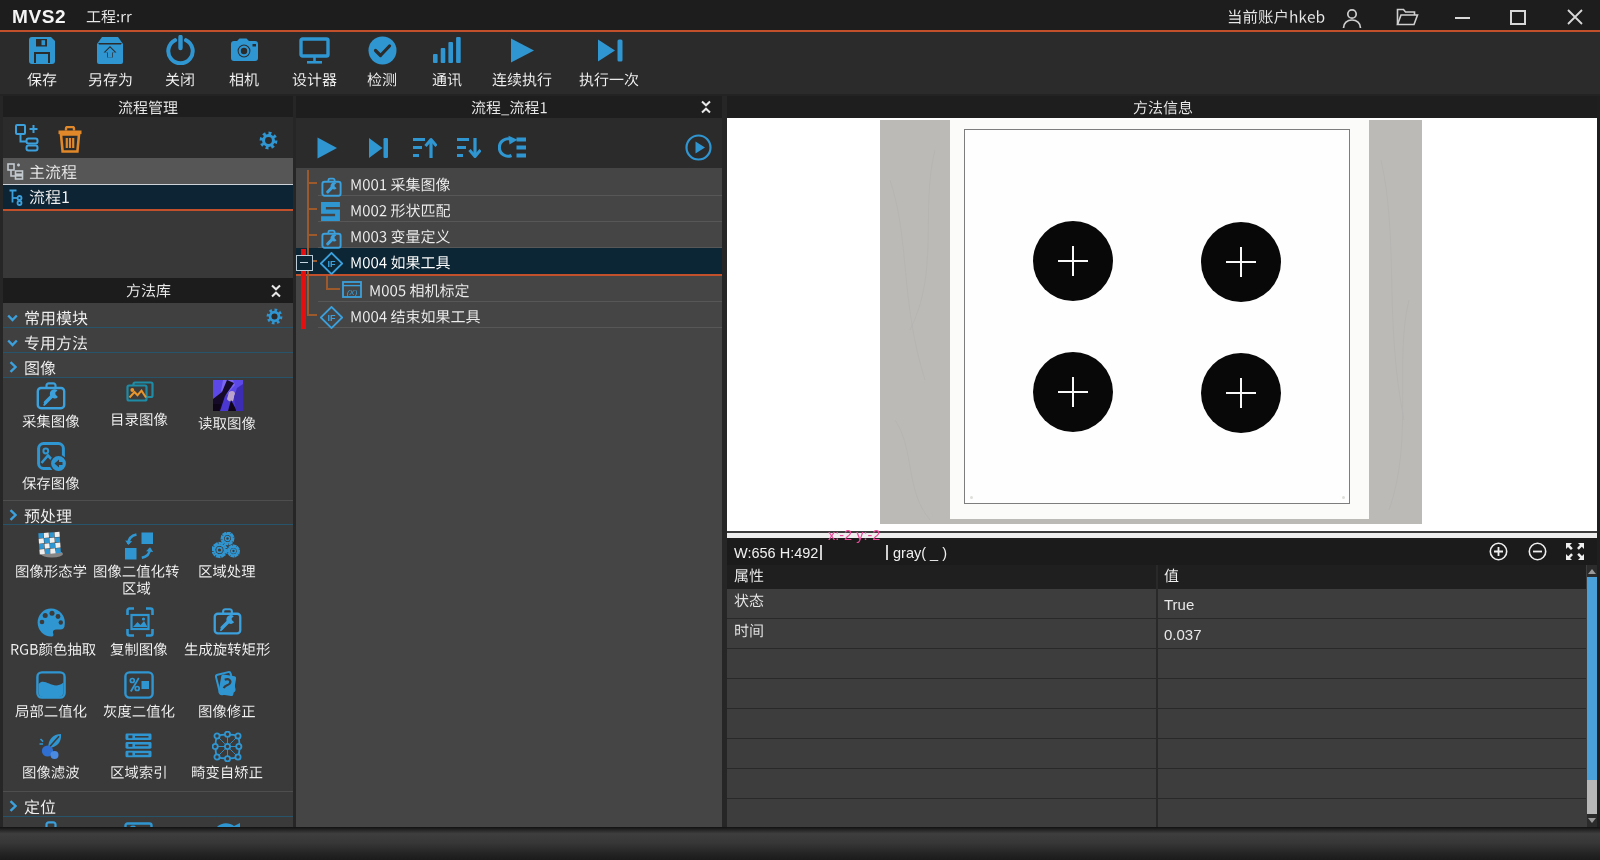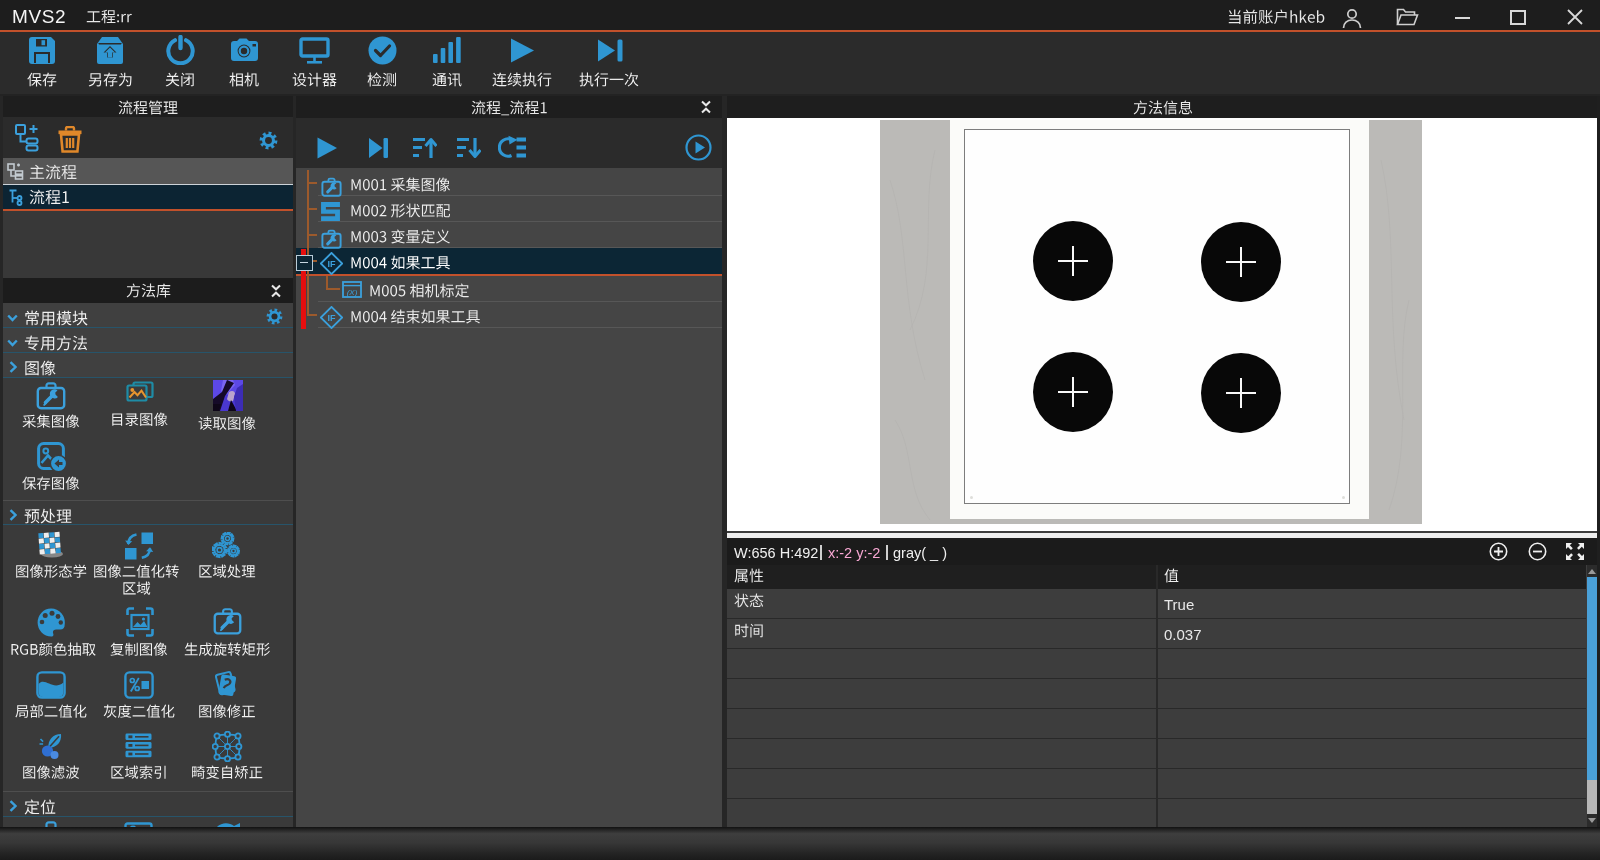--- a/index.html
+++ b/index.html
@@ -1,20 +1,20 @@
 <!DOCTYPE html>
 <html><head><meta charset="utf-8"><style>
 html,body{margin:0;padding:0;width:1600px;height:860px;overflow:hidden;background:#2b2b2b;font-family:"Liberation Sans",sans-serif;}
 .abs{position:absolute;}
 </style></head><body>
 <div class="abs" style="left:0;top:0;width:1600px;height:860px;background:#262626">
 
 <div class="abs" style="left:0;top:0;width:1600px;height:30px;background:#1d1d1d"></div>
 <div class="abs" style="left:0;top:30px;width:1600px;height:2px;background:#c2512b"></div>
-<div class="abs" style="left:12px;top:5.5px;font-size:19px;font-weight:normal;color:#f5f5f5;letter-spacing:0.6px">MVS2</div>
+<div class="abs" style="left:12px;top:5.5px;font-size:19px;font-weight:bold;color:#f5f5f5;letter-spacing:0.6px">MVS2</div>
 <svg style="position:absolute;left:86.0px;top:9.0px;overflow:visible" width="45.8" height="16.5">
       <g fill="#e8e8e8" transform="translate(0 13.20) scale(0.01500 -0.01500)">
         <use href="#g0" transform="translate(0.0 0)"></use>
         <use href="#g1" transform="translate(1000.0 0)"></use>
         <use href="#g2" transform="translate(2000.0 0)"></use>
         <use href="#g3" transform="translate(2278.0 0)"></use>
         <use href="#g3" transform="translate(2666.0 0)"></use>
       </g>
     </svg>
 <svg style="position:absolute;left:1227.0px;top:9.0px;overflow:visible" width="98.1" height="17.1">
@@ -779,21 +779,21 @@
 <div class="abs" style="left:1201px;top:353px;width:80px;height:80px;border-radius:40px;background:#080808"></div>
 <div class="abs" style="left:1226px;top:392.2px;width:30px;height:1.6px;background:#f8f8f8"></div>
 <div class="abs" style="left:1240.2px;top:378px;width:1.6px;height:30px;background:#f8f8f8"></div>
 <div class="abs" style="left:970px;top:496px;width:3px;height:3px;border-radius:2px;background:#dededa"></div>
 <div class="abs" style="left:1342px;top:496px;width:3px;height:3px;border-radius:2px;background:#dededa"></div>
 <div class="abs" style="left:727px;top:531px;width:873px;height:1.5px;background:#3c3c3c"></div>
 <div class="abs" style="left:727px;top:532.5px;width:873px;height:5.5px;background:#ededed"></div>
 <div class="abs" style="left:727px;top:538px;width:873px;height:27px;background:#1b1b1b"></div>
 <div class="abs" style="left:734px;top:545px;font-size:14.5px;color:#f0f0f0">W:656 H:492</div>
 <div class="abs" style="left:820px;top:545px;width:1.5px;height:15px;background:#cfcfcf"></div>
-<div class="abs" style="left:828px;top:545px;font-size:14.5px;color:#f9a8d4">x:-2 y:-2</div>
+<div class="abs" style="left:828px;top:527px;font-size:14.5px;color:#ec4899">x:-2 y:-2</div>
 <div class="abs" style="left:886px;top:545px;width:1.5px;height:15px;background:#cfcfcf"></div>
 <div class="abs" style="left:893px;top:545px;font-size:14.5px;color:#f0f0f0">gray( _ )</div>
 <svg class="abs" style="left:1489px;top:542px" width="19" height="19" viewBox="0 0 19 19" stroke="#efefef" fill="none">
 <circle cx="9.5" cy="9.5" r="8.2" stroke-width="1.6"></circle>
       <path d="M5 9.5 h9 M9.5 5 v9" stroke-width="1.8"></path>
     </svg>
 <svg class="abs" style="left:1528px;top:542px" width="19" height="19" viewBox="0 0 19 19" stroke="#efefef" fill="none">
 <circle cx="9.5" cy="9.5" r="8.2" stroke-width="1.6"></circle>
       <path d="M5 9.5 h9" stroke-width="1.8"></path>
     </svg>

